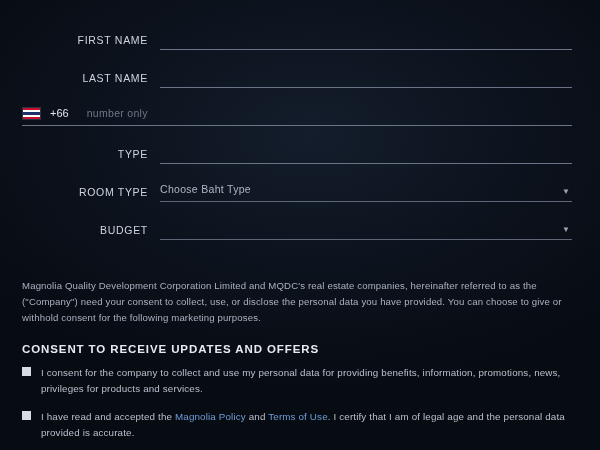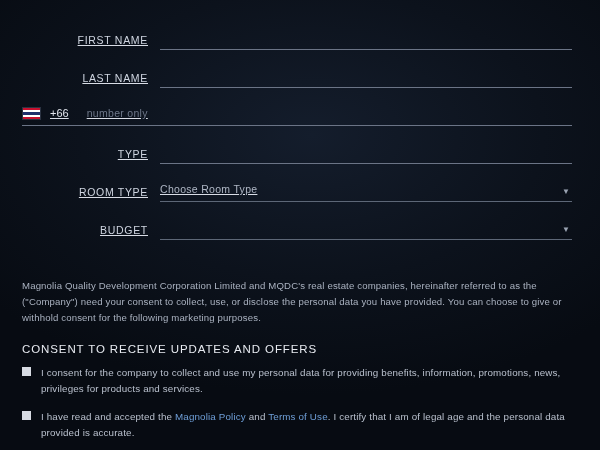--- a/index.html
+++ b/index.html
@@ -18,21 +18,20 @@
     position: relative;
     width: 600px;
     height: 450px;
     background:
       radial-gradient(ellipse 420px 260px at 52% 30%, #141d2c 0%, #0c121c 55%, #070b12 100%),
       #070b12;
     box-sizing: border-box;
   }
   .form {
     padding: 18px 28px 12px 22px;
-    text-decoration: underline;
   }
   .row {
     display: flex;
     align-items: flex-end;
     height: 32px;
     margin-bottom: 6px;
   }
   .label {
     width: 138px;
     text-align: right;
@@ -98,20 +97,21 @@
     font-size: 9.6px;
     line-height: 1.65;
     color: #aab2c0;
     letter-spacing: 0.15px;
   }
   .consent-title {
     margin: 18px 22px 10px 22px;
     font-size: 11.5px;
     letter-spacing: 0.9px;
     color: #e7eaf0;
+    font-weight: bold;
   }
   .check-row {
     display: flex;
     margin: 0 26px 12px 22px;
     align-items: flex-start;
   }
   .checkbox {
     width: 9px;
     height: 9px;
     background: #d7dbe3;
@@ -181,21 +181,21 @@
     <div class="row">
       <div class="label">TYPE</div>
       <div class="field plain">
         <span class="placeholder"></span>
       </div>
     </div>
 
     <div class="row">
       <div class="label">ROOM TYPE</div>
       <div class="field">
-        <span class="select-value">Choose Room Type</span>
+        <span class="select-value">Choose Baht Type</span>
         <span class="caret">▼</span>
       </div>
     </div>
 
     <div class="row">
       <div class="label">BUDGET</div>
       <div class="field">
         <span class="caret">▼</span>
       </div>
     </div>

